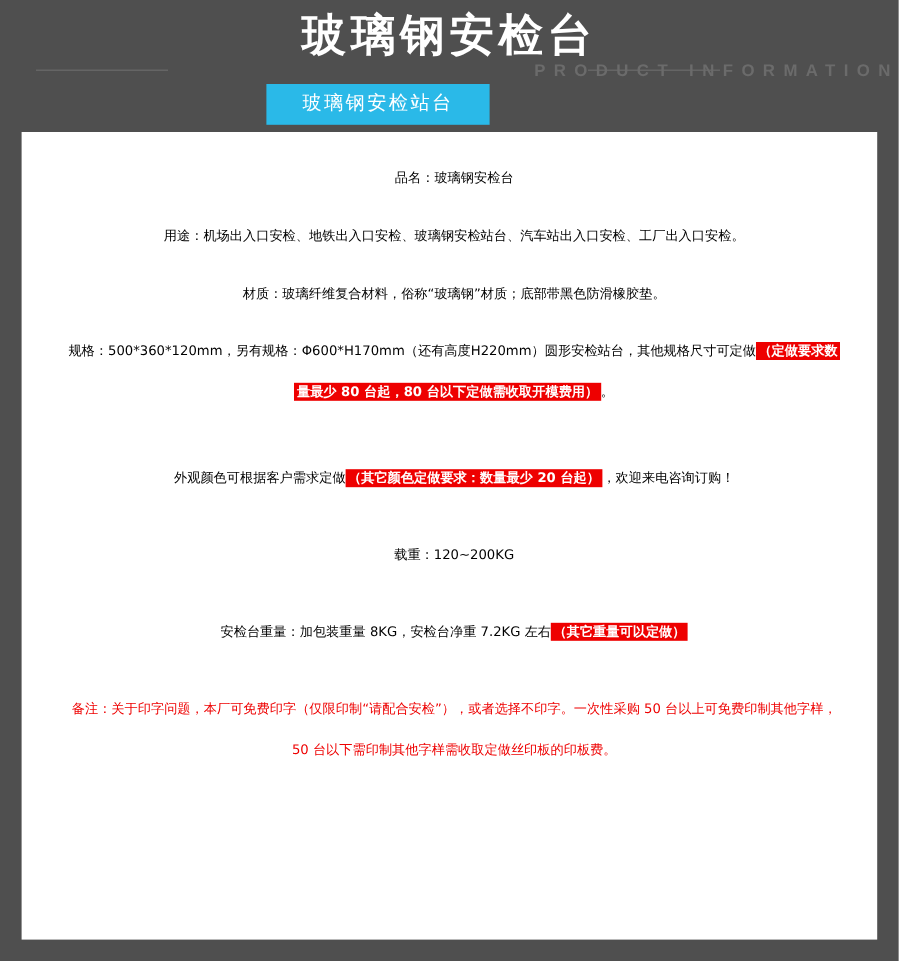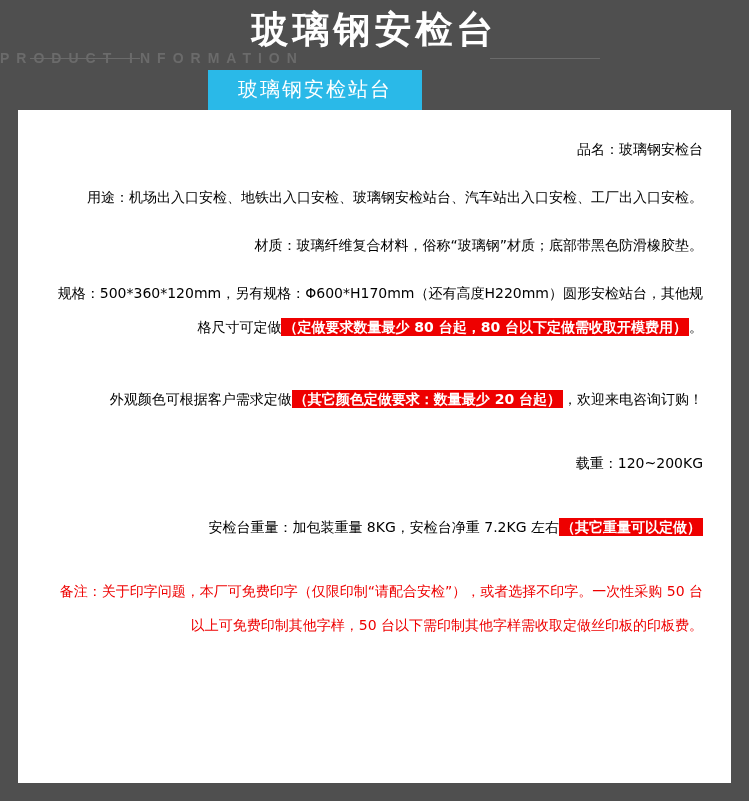--- a/index.html
+++ b/index.html
@@ -38,21 +38,21 @@
     font-weight: bold;
     letter-spacing: 4px;
     line-height: 44px;
     font-family: "DejaVu Sans", "Liberation Sans", sans-serif;
   }
   .header-sub {
     position: absolute;
     top: 50px;
     left: 0;
     width: 749px;
-    text-align: left;
+    text-align: right;
     color: #6b6b6b;
     font-size: 14px;
     letter-spacing: 7px;
     font-weight: bold;
     font-family: "Liberation Sans", sans-serif;
   }
   .header-rule-left,
   .header-rule-right {
     position: absolute;
     top: 58px;
@@ -62,21 +62,21 @@
   .header-rule-left { left: 30px; width: 110px; }
   .header-rule-right { right: 30px; width: 110px; }
 
   .header-badge {
     position: absolute;
     top: 70px;
     left: 50%;
     transform: translateX(-50%);
     background: #2ab9e8;
     color: #ffffff;
-    font-size: 20px;
+    font-size: 16px;
     letter-spacing: 2px;
     padding: 6px 30px 7px 30px;
     white-space: nowrap;
     font-family: "DejaVu Sans", "Liberation Sans", sans-serif;
   }
 
   
   .card {
     position: absolute;
     top: 110px;
@@ -84,25 +84,25 @@
     width: 713px;
     height: 673px;
     background: #ffffff;
     box-sizing: border-box;
     padding: 22px 28px 10px 36px;
     overflow: hidden;
   }
 
   .para {
     color: #000000;
-    font-size: 14px;
+    font-size: 11px;
     line-height: 34px;
     margin: 0 0 14px 0;
     font-family: "DejaVu Sans", "Liberation Sans", sans-serif;
-    text-align: right;
+    text-align: center;
   }
   .para.gap-lg { margin-bottom: 38px; }
   .para.gap-xl { margin-bottom: 30px; }
 
   .hl {
     background: #ee0000;
     color: #ffffff;
     font-weight: bold;
     padding: 1px 2px;
     box-decoration-break: clone;

